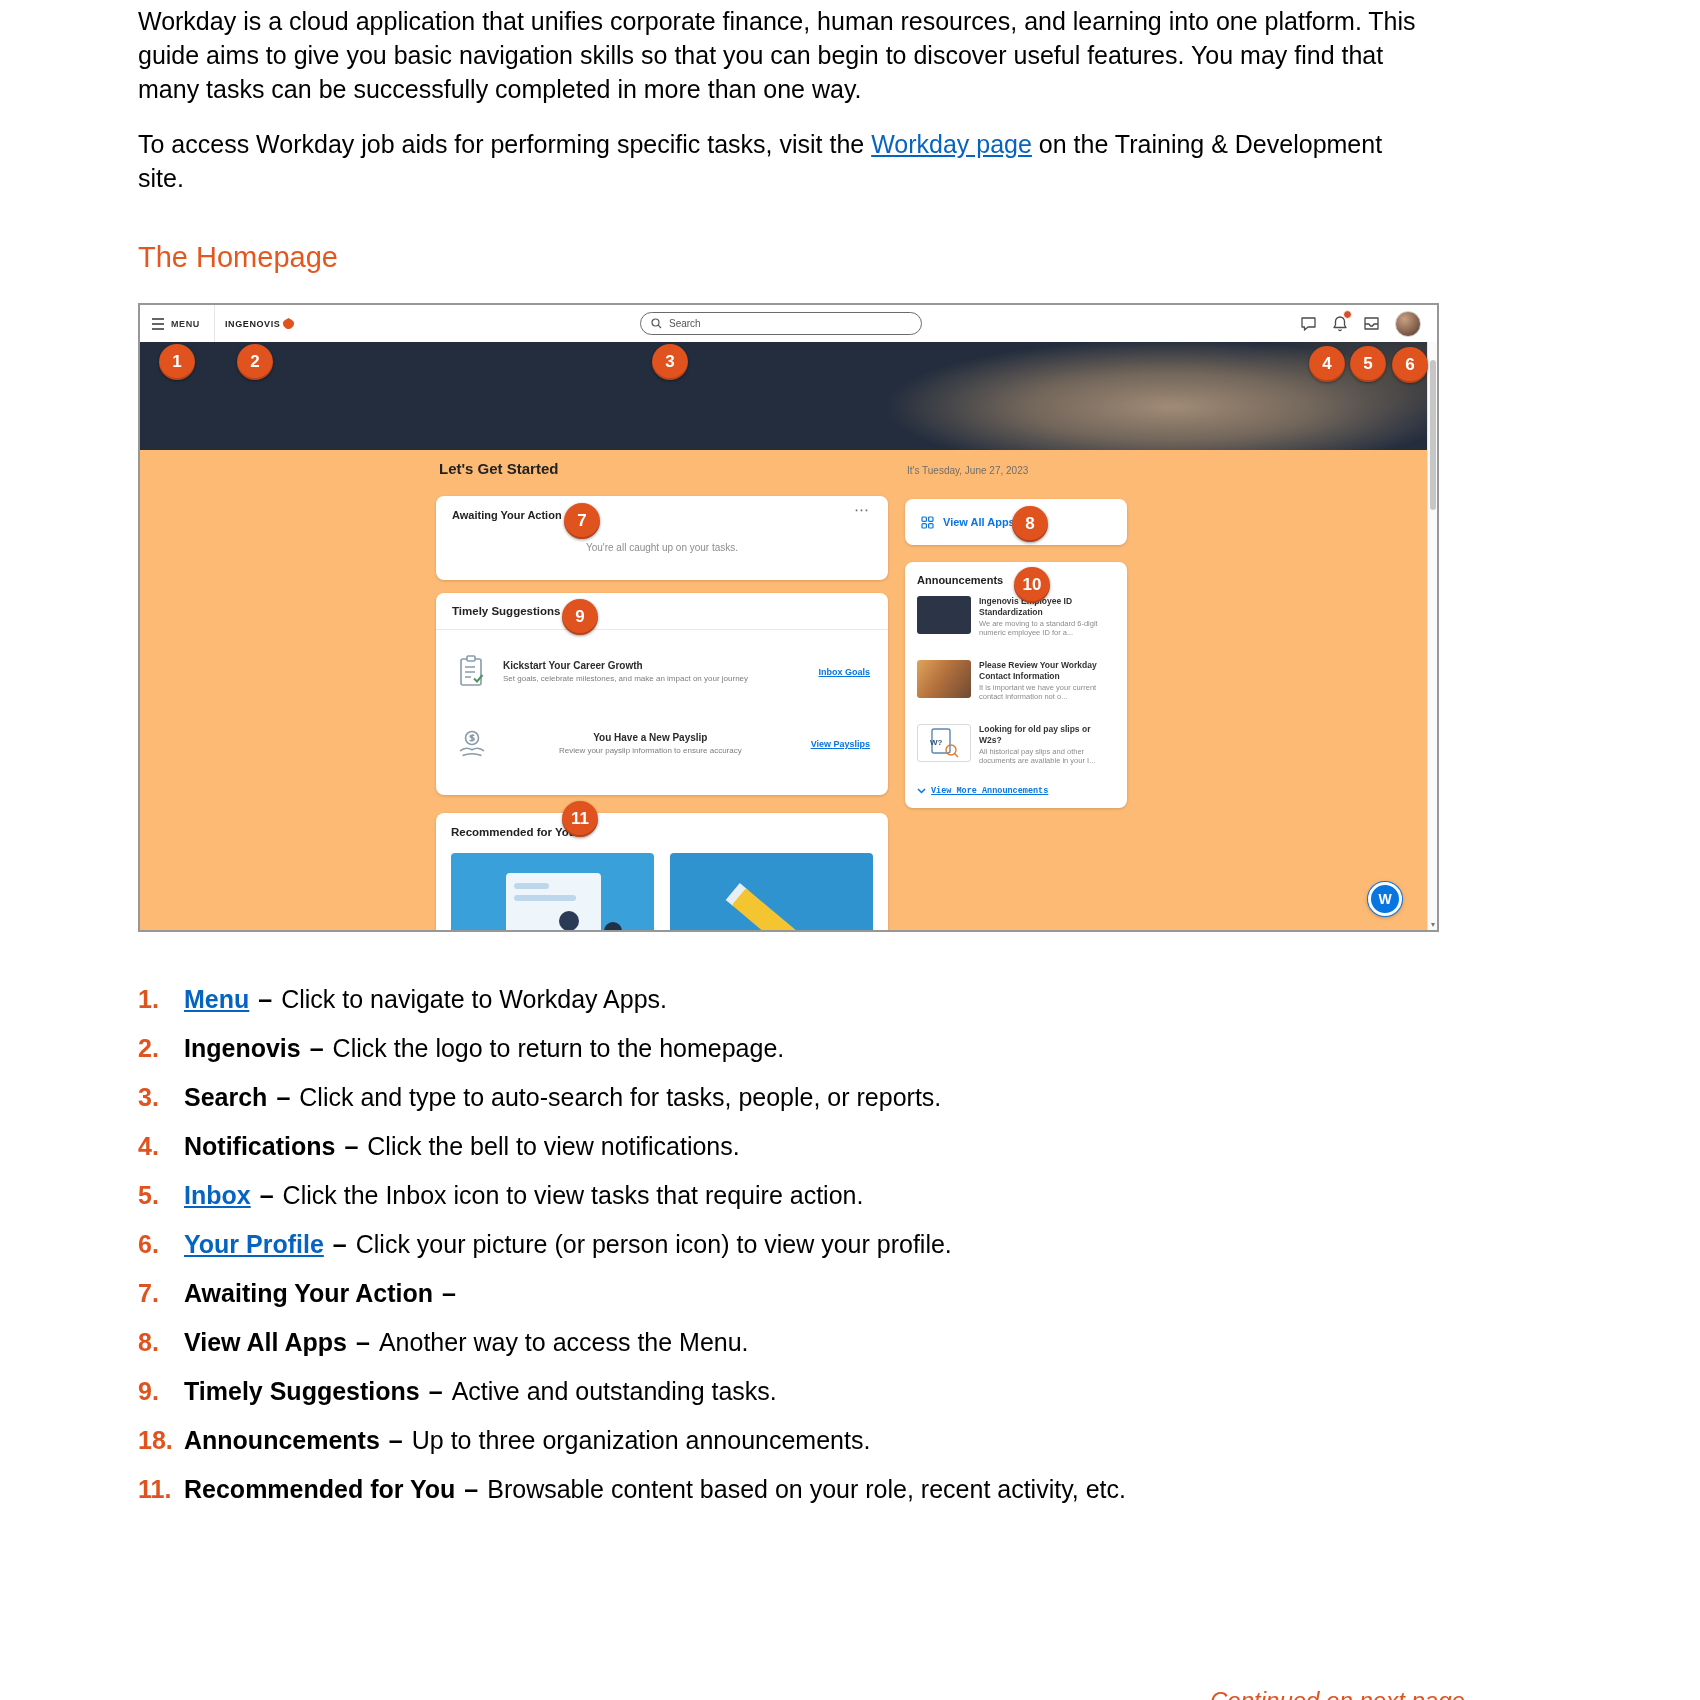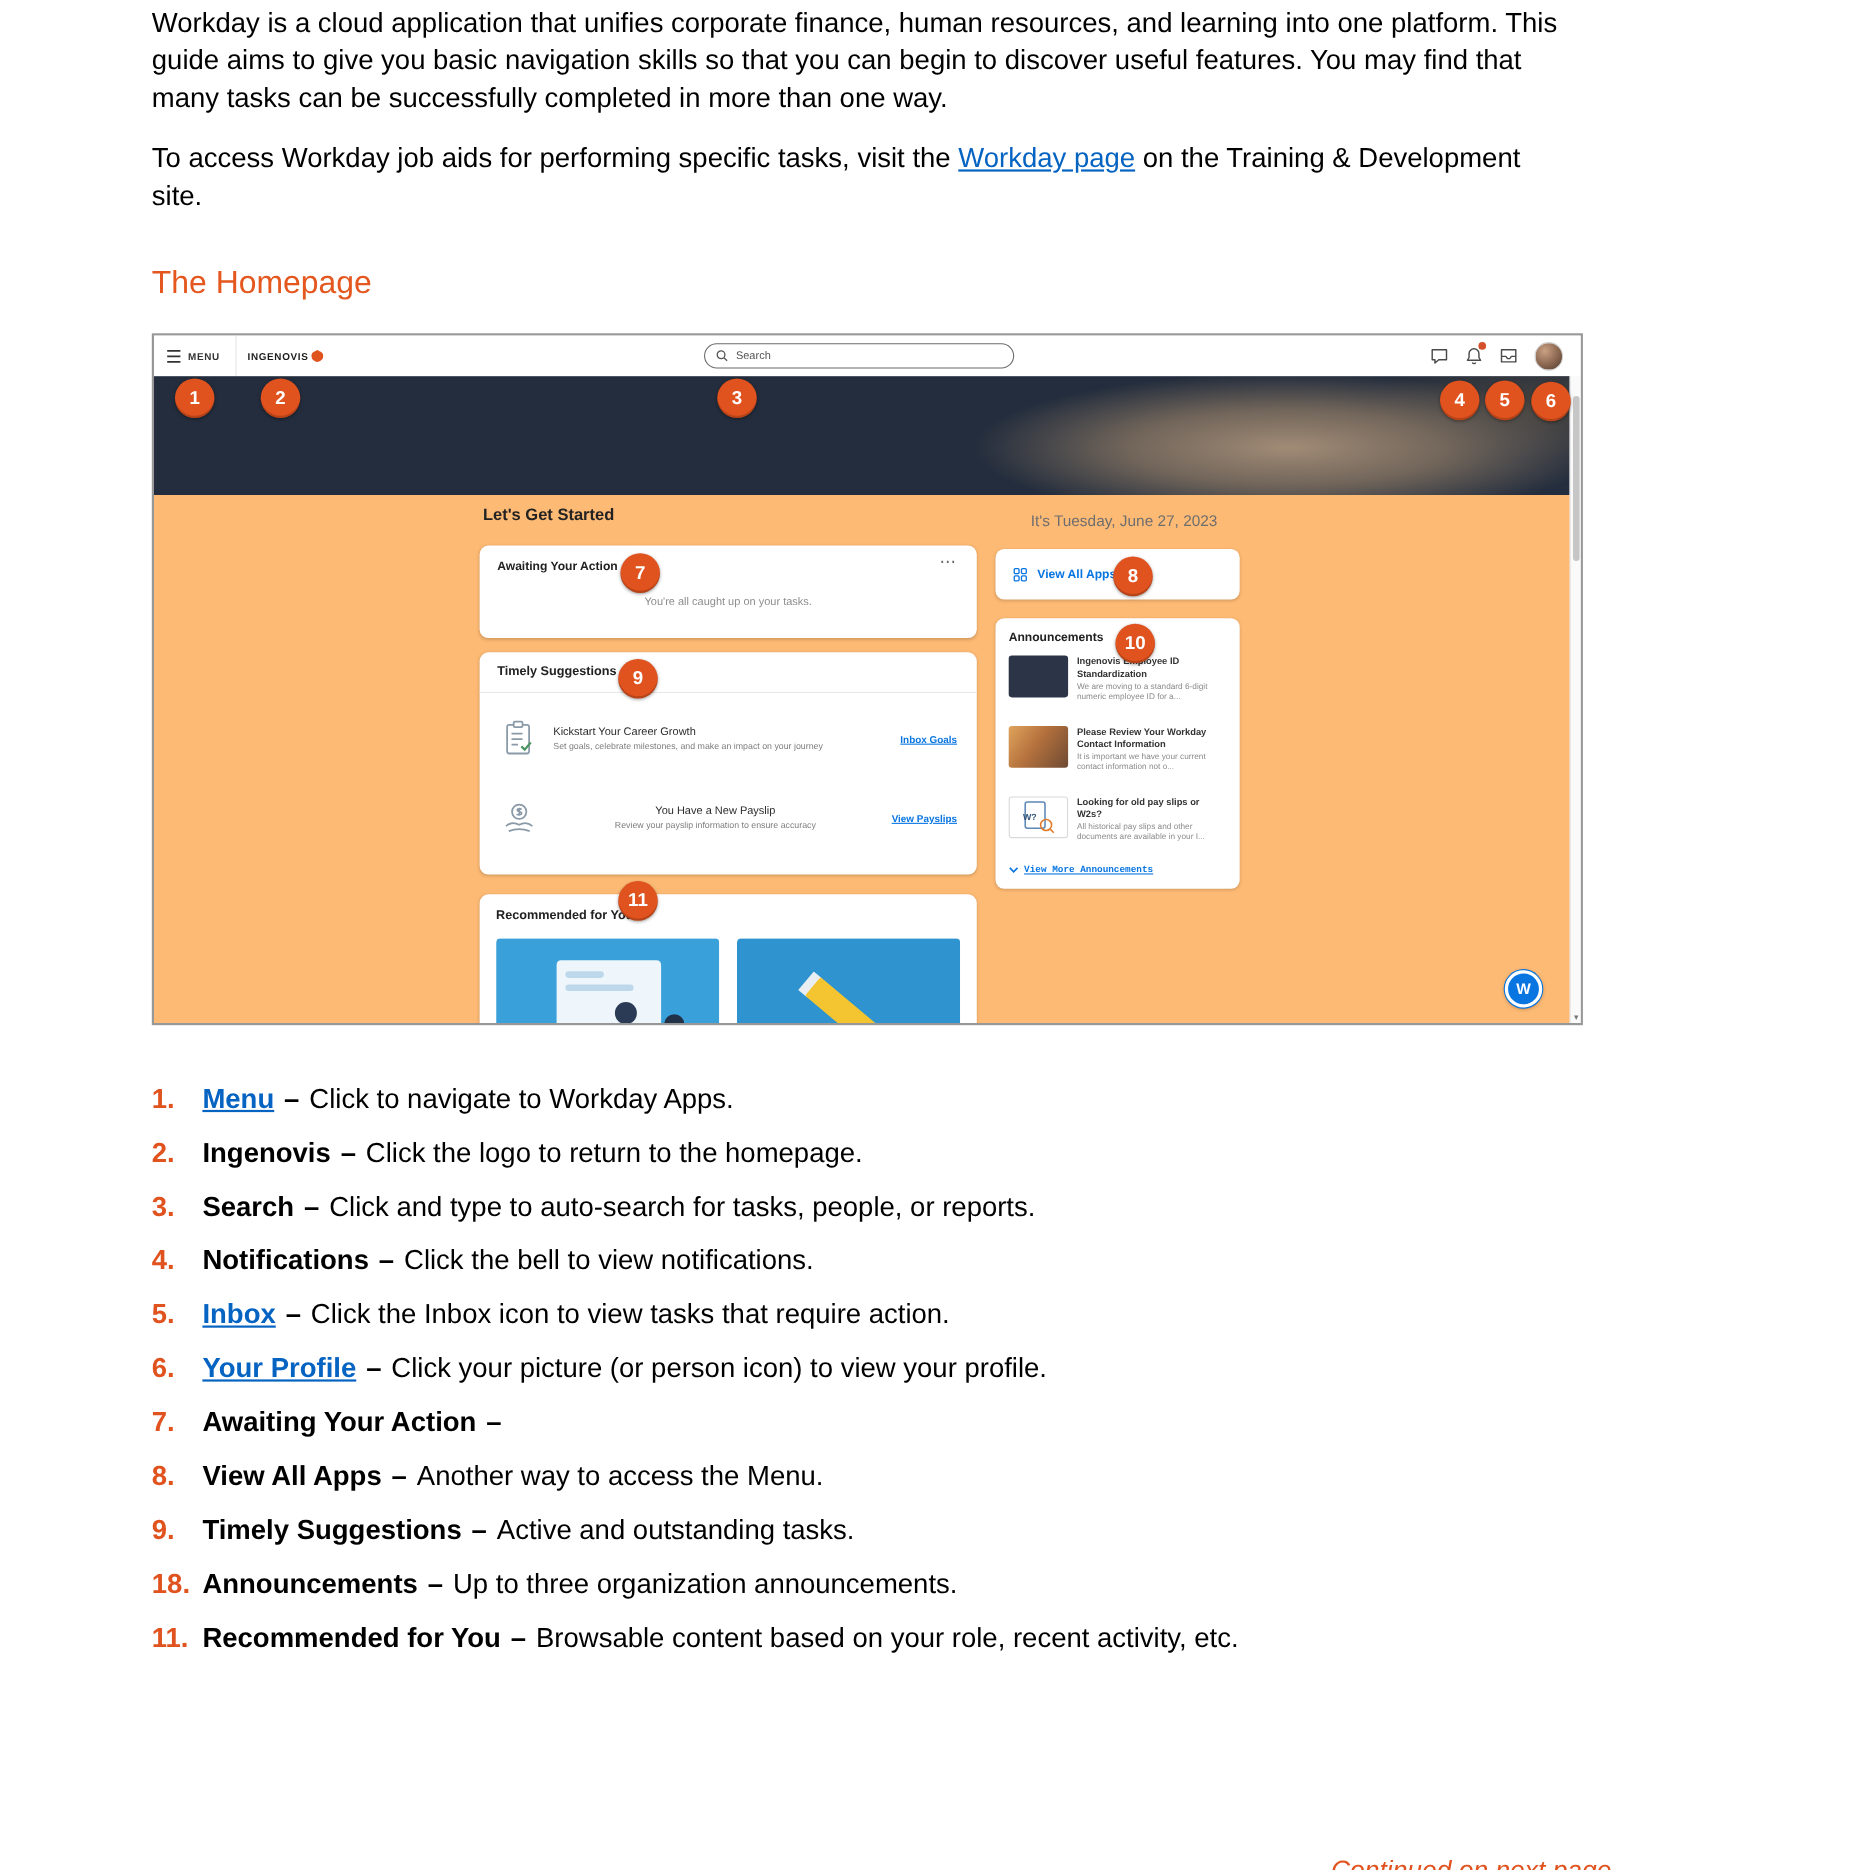--- a/index.html
+++ b/index.html
@@ -37,21 +37,21 @@
   
   .hero { position:absolute; left:0; top:37px; right:10px; height:108px; background:#232d3d; overflow:hidden; }
   .hero-photo { position:absolute; right:0; top:0; width:62%; height:100%;
       background:
         radial-gradient(ellipse 46% 80% at 68% 60%, #a18b76 0%, #71655a 40%, rgba(35,45,61,0) 78%),
         radial-gradient(ellipse 30% 70% at 96% 25%, #46433f 0%, rgba(35,45,61,0) 65%); }
 
   
   .content { position:absolute; left:0; top:145px; width:1291px; height:484px; background:#fdba74; }
   .greeting { position:absolute; left:299px; top:10px; font-size:15px; font-weight:bold; color:#222; }
-  .date-text { position:absolute; left:767px; top:15px; font-size:14px; color:#6e6e6e;margin-left:30px; }
+  .date-text { position:absolute; left:767px; top:15px; font-size:10px; color:#6e6e6e; }
 
   .card { position:absolute; background:#fff; border-radius:8px; box-shadow:0 1px 3px rgba(0,0,0,.17); }
   .card-title { font-size:11px; font-weight:bold; color:#222; }
 
   .awaiting { left:296px; top:46px; width:452px; height:84px; }
   .awaiting .card-title { position:absolute; left:16px; top:13px; }
   .more-btn { position:absolute; right:18px; top:5px; font-size:15px; color:#666; letter-spacing:1px; cursor:pointer; }
   .empty-text { position:absolute; left:0; right:0; top:46px; text-align:center; font-size:10px; color:#8d8d8d; }
 
   .viewapps { left:765px; top:49px; width:222px; height:46px; display:flex; align-items:center; gap:9px;
@@ -72,21 +72,21 @@
   .view-more { position:absolute; left:12px; top:224px; display:flex; align-items:center; gap:5px; cursor:pointer;font-family:Liberation Mono, monospace; }
   .view-more span { font-size:8.5px; font-weight:bold; color:#0875E1; text-decoration:underline; }
 
   .timely { left:296px; top:143px; width:452px; height:202px; }
   .timely-head { height:37px; border-bottom:1px solid #e8e8e8; display:flex; align-items:center; padding:0 16px; }
   .timely-head .card-title { font-size:11.5px; }
   .timely-row { position:absolute; left:0; width:100%; height:58px; display:flex; align-items:center;
                 gap:13px; padding:0 18px; }
   .row1 { top:50px; } .row2 { top:122px;text-align:center; }
   .sug-text { flex:1; }
-  .sug-title { font-size:10px; font-weight:normal; color:#2b2b2b; }
+  .sug-title { font-size:10px; font-weight:bold; color:#2b2b2b; }
   .sug-body { font-size:8px; color:#7d7d7d; margin-top:3px; line-height:10px; }
   .sug-action { font-size:9px; font-weight:bold; color:#0875E1; text-decoration:underline; cursor:pointer; white-space:nowrap; }
 
   .recommended { left:296px; top:363px; width:452px; height:200px; }
   .recommended .card-title { position:absolute; left:15px; top:13px; font-size:11.5px; }
   .rec-tile { position:absolute; top:40px; width:203px; height:150px; border-radius:4px; overflow:hidden; cursor:pointer; }
   .rt1 { left:15px; } .rt2 { left:234px; }
 
   .assistant { position:absolute; left:1228px; top:432px; width:34px; height:34px; border-radius:50%;
                background:#0875E1; border:3px solid #fff; box-shadow:0 0 0 1px #0875E1, 0 1px 4px rgba(0,0,0,.35);

